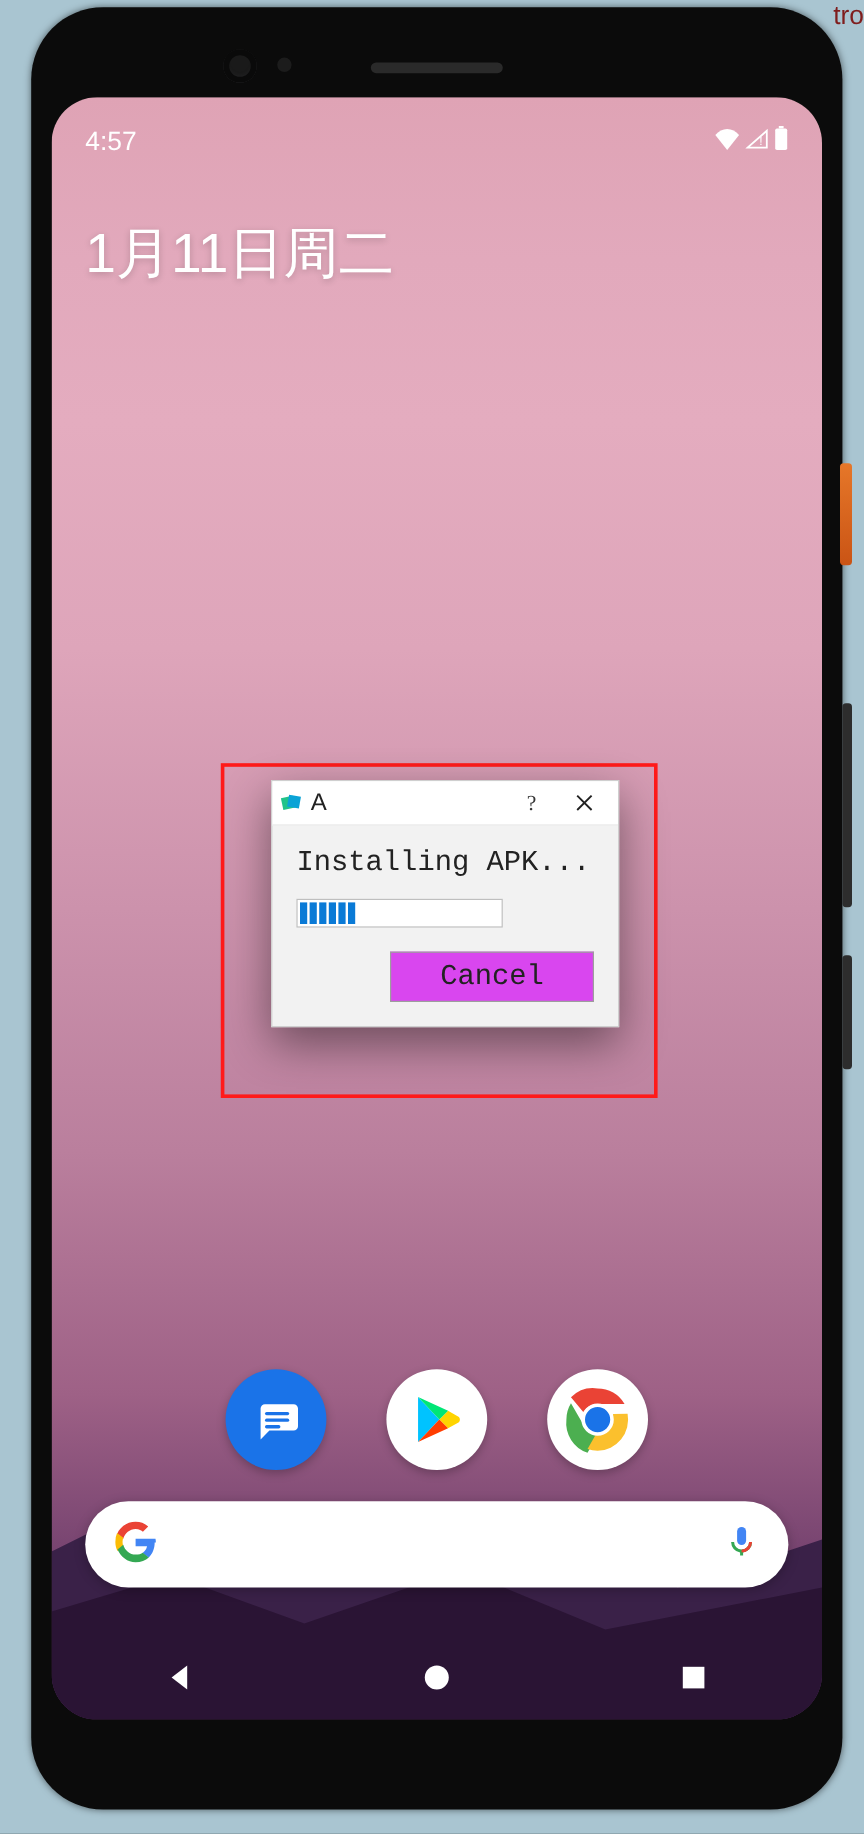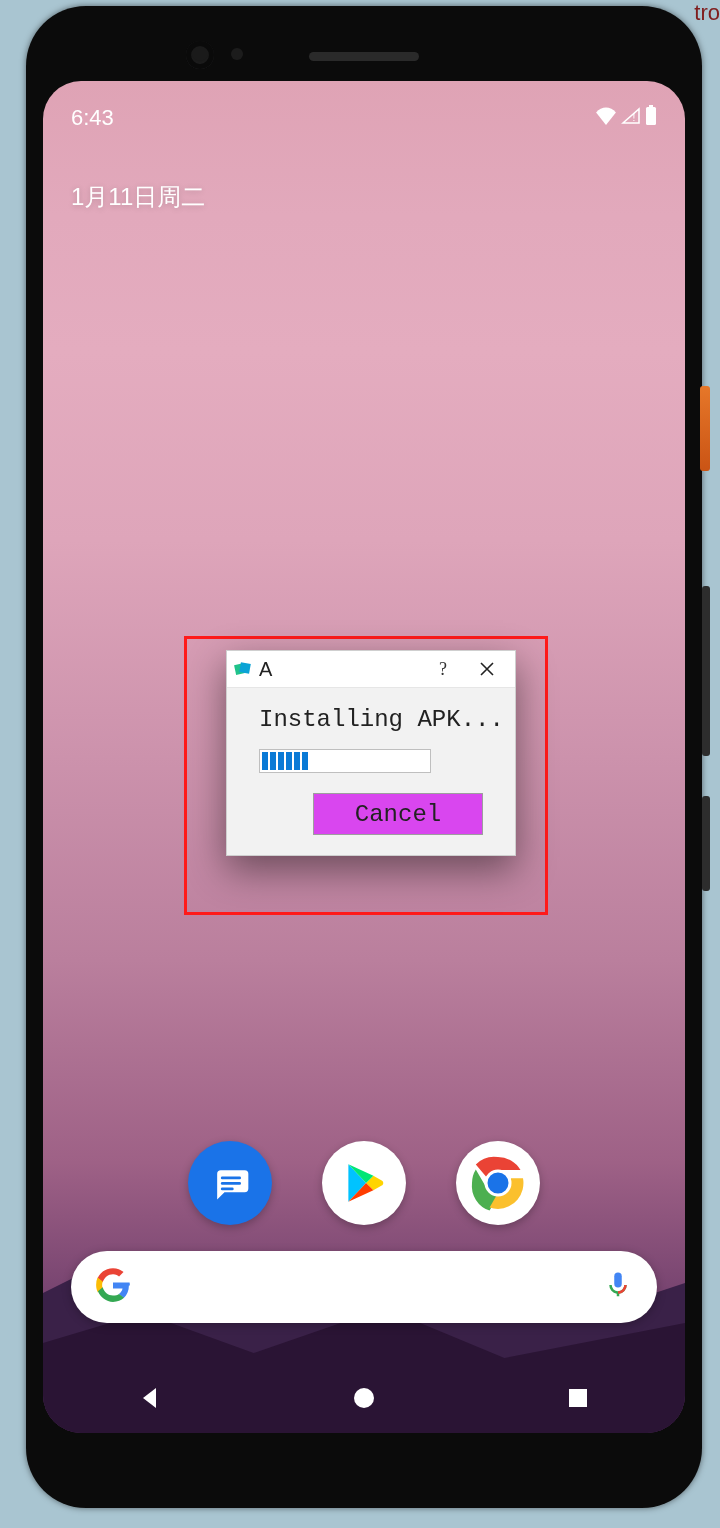--- a/index.html
+++ b/index.html
@@ -10,41 +10,41 @@
 .pbtn3{position:absolute;right:-8px;top:790px;width:8px;height:95px;background:#2d2d2d;border-radius:3px}
 .speaker{position:absolute;left:50%;top:46px;transform:translateX(-50%);width:110px;height:9px;border-radius:5px;background:#2a2a2a}
 .cam{position:absolute;left:160px;top:35px;width:28px;height:28px;border-radius:50%;background:#1a1a1a;box-shadow:inset 0 0 0 5px #0a0a0a,inset 0 -3px 5px rgba(80,80,90,.4)}
 .sens{position:absolute;left:205px;top:42px;width:12px;height:12px;border-radius:50%;background:#1c1c1c}
 .screen{position:absolute;left:17px;top:75px;right:17px;bottom:75px;border-radius:38px;overflow:hidden}
 .wall{position:absolute;inset:0;background:linear-gradient(180deg,#dfa3b5 0%,#e2a9bc 10%,#e4acbf 20%,#dea5ba 34%,#cc92ac 50%,#ba7f9d 65%,#9e6186 80%,#6e3d6b 92%,#542a56 100%)}
 .mtn{position:absolute;left:0;right:0;bottom:0;height:260px}
 .mtn svg{width:100%;height:100%;display:block}
 .statusbar{position:absolute;top:24px;left:0;right:0;display:flex;justify-content:space-between;align-items:center;padding:0 28px;color:#fff;font-size:22px}
 .sicons{display:flex;align-items:center;gap:4px}
-.datew{position:absolute;top:100px;left:28px;color:#fff;font-size:24px;font-weight:300;text-shadow:0 1px 6px rgba(0,0,0,.2)}
+.datew{position:absolute;top:100px;left:28px;color:#fff;font-size:46px;font-weight:300;text-shadow:0 1px 6px rgba(0,0,0,.2)}
 .dock{position:absolute;bottom:208px;left:0;right:0;display:flex;justify-content:center;gap:50px}
 .aicon{width:84px;height:84px;border-radius:50%;display:flex;align-items:center;justify-content:center;box-shadow:0 3px 8px rgba(0,0,0,.25)}
 .amsg{background:#1a73e8}
 .aplay{background:#fff}
 .achrome{background:#fff}
 .searchpill{position:absolute;bottom:110px;left:28px;right:28px;height:72px;background:#fff;border-radius:36px;display:flex;align-items:center;padding:0 24px;box-shadow:0 2px 10px rgba(0,0,0,.25)}
 .searchpill .gicon{flex:0 0 auto}
 .searchpill .spacer{flex:1}
 .searchpill .mic{flex:0 0 auto}
 .navbar{position:absolute;bottom:0;left:0;right:0;height:70px;display:flex;justify-content:space-around;align-items:center}
 .navbtn{width:30px;height:30px;display:flex;align-items:center;justify-content:center}
 .highlight{position:absolute;border:3px solid #ff1a1a;box-sizing:border-box;pointer-events:none}
 .dialog{position:absolute;background:#f2f2f2;border:1px solid #cfcfcf;box-shadow:0 14px 36px rgba(0,0,0,.45)}
 .dlg-titlebar{display:flex;align-items:center;height:36px;background:#fff;border-bottom:1px solid #e6e6e6;padding:0 6px}
 .dlg-ico{width:20px;height:20px;margin-right:6px;display:flex;align-items:center;justify-content:center}
 .dlg-title{font-family:"Segoe UI","Microsoft YaHei",sans-serif;font-size:20px;color:#222}
 .dlg-spacer{flex:1}
 .dlg-help{width:44px;text-align:center;font-size:18px;font-family:"Segoe UI";color:#333;cursor:default}
 .dlg-close{width:44px;height:36px;display:flex;align-items:center;justify-content:center;cursor:default}
-.dlg-body{padding:18px 32px 20px}
+.dlg-body{padding:18px 20px 20px}
 .dlg-msg{font-family:"Courier New","SimSun",monospace;font-size:24px;color:#222;margin-bottom:16px;white-space:pre}
 .pbar{width:170px;height:22px;border:1px solid #bfbfbf;background:#fff;position:relative;margin-bottom:20px}
 .pbar-fill{position:absolute;left:2px;top:2px;bottom:2px;display:flex;gap:2px}
 .pbar-seg{width:6px;background:#0a7ad6}
 .dlg-actions{display:flex;justify-content:flex-end}
 .dlg-btn{min-width:168px;height:40px;border:1px solid #9e9e9e;background:#d946ef;font-family:"Courier New","SimSun",monospace;font-size:24px;color:#222;display:flex;align-items:center;justify-content:center;cursor:default}
 </style>
 </head>
 <body>
 
@@ -61,21 +61,21 @@
   <div class="screen">
     <div class="wall"></div>
     <div class="mtn">
       <svg viewBox="0 0 640 260" preserveAspectRatio="none">
         <path d="M0,120 L60,90 L140,130 L220,80 L320,140 L420,95 L520,150 L640,110 L640,260 L0,260 Z" fill="#3a2148"></path>
         <path d="M0,170 L100,140 L210,180 L340,135 L460,185 L640,150 L640,260 L0,260 Z" fill="#2a1434"></path>
       </svg>
     </div>
 
     <div class="statusbar">
-      <span>6:43</span>
+      <span>4:57</span>
       <span class="sicons">
         <span>
           <svg width="22" height="18" viewBox="0 0 24 20">
               <path fill="#fff" d="M12 20L1 6C4 2.5 8 0.5 12 0.5S20 2.5 23 6L12 20Z"></path>
             </svg>
         </span>
         <span>
           <svg width="20" height="18" viewBox="0 0 20 18">
               <path fill="none" stroke="#fff" stroke-width="1.5" d="M2 16 L18 16 L18 2 Z"></path>
               <text x="13" y="14" font-size="10" fill="#fff" text-anchor="middle" font-family="sans-serif">!</text>

